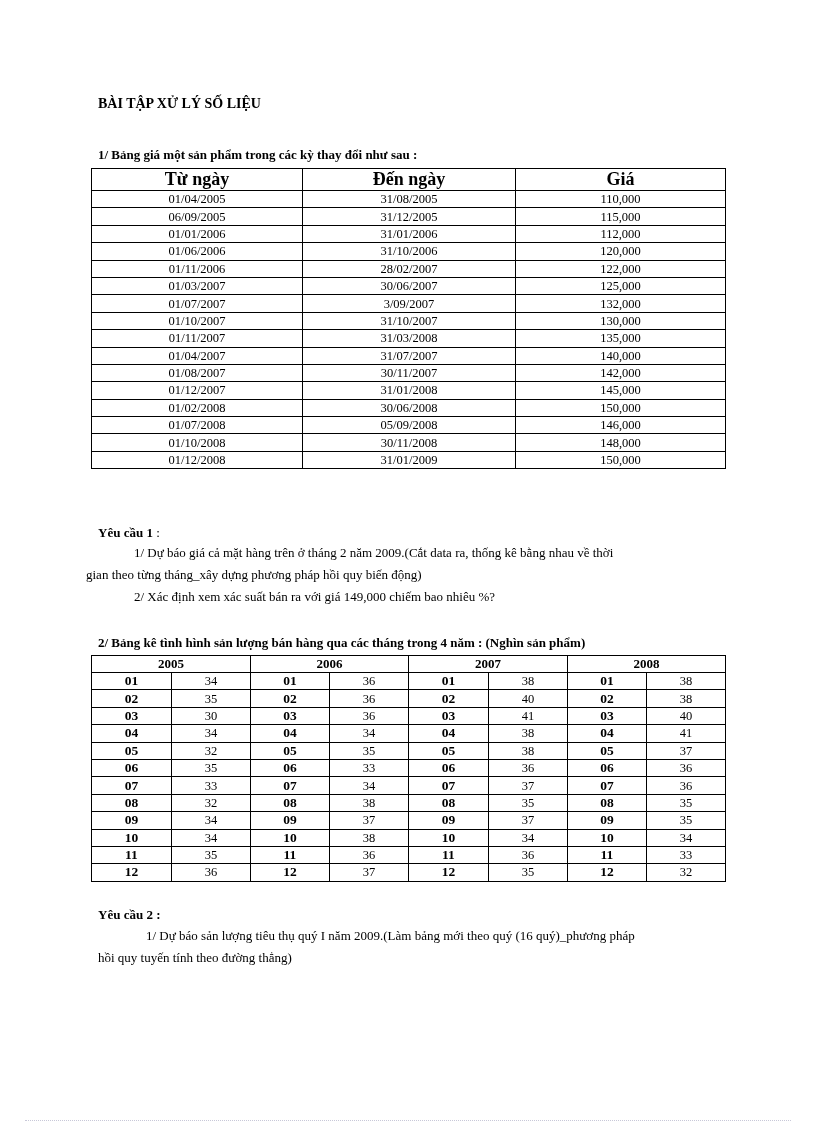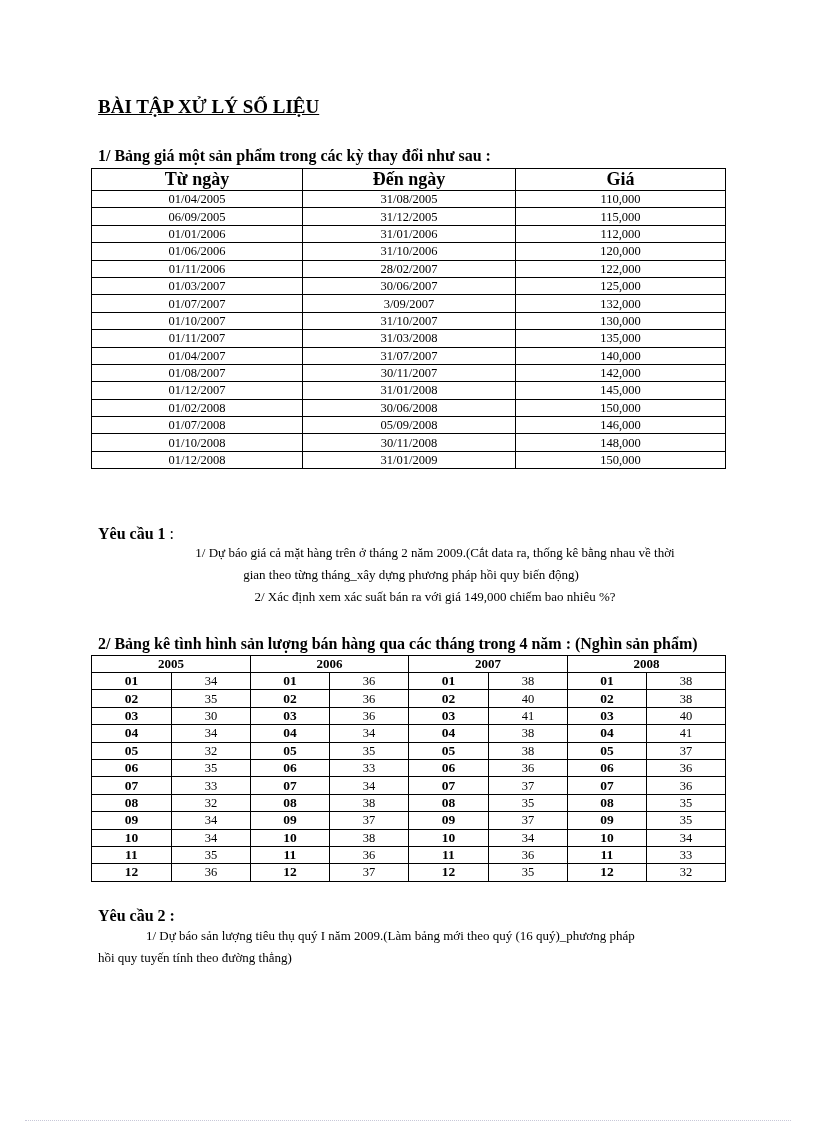--- a/index.html
+++ b/index.html
@@ -1,20 +1,20 @@
 <!DOCTYPE html>
 <html><head>
 <meta charset="utf-8">
 <style>
   html, body { margin: 0; padding: 0; background: #ffffff; }
   body { width: 816px; height: 1123px; position: relative; overflow: hidden;
          font-family: "Liberation Serif", "DejaVu Serif", serif; color: #000; }
   .abs { position: absolute; }
-  .title { left: 98px; top: 96px; font-size: 19px; font-weight: bold; white-space: nowrap; text-decoration: underline; }
-  .heading { font-size: 16px; font-weight: bold; white-space: nowrap; }
+  .title { left: 98px; top: 96px; font-size: 14px; font-weight: bold; white-space: nowrap; }
+  .heading { font-size: 13px; font-weight: bold; white-space: nowrap; }
   .para { font-size: 13px; line-height: 22px; }
   .indent { display: inline-block; width: 48px; }
 
   table { border-collapse: collapse; table-layout: fixed; font-size: 12.5px; }
   td, th { border: 1px solid #000; padding: 0; text-align: center; vertical-align: middle; overflow: hidden; white-space: nowrap; }
 
   #t1 { left: 91px; top: 168px; width: 634px; }
   #t1 th { font-weight: bold; height: 16.5px; font-size: 18px; }
   #t1 td { height: 16.4px; line-height: 16px; }
 
@@ -124,21 +124,21 @@
       <tr>
         <td>01/12/2008</td>
         <td>31/01/2009</td>
         <td>150,000</td>
       </tr>
     </tbody>
 </table>
 
 <div class="abs heading" style="left:98px; top:525px;"><span>Yêu cầu 1</span><span style="font-weight:normal"> :</span></div>
 
-<div class="abs para" style="left:96px; top:542px; width:630px;text-align:center;">
+<div class="abs para" style="left:86px; top:542px; width:630px;">
   <div style="white-space:nowrap"><span class="indent"></span><span>1/ Dự báo giá cả mặt hàng trên ở tháng 2 năm 2009.(Cắt data ra, thống kê bằng nhau về thời</span></div>
   <div style="white-space:nowrap"><span>gian theo từng tháng_xây dựng phương pháp hồi  quy biến động)</span></div>
   <div style="white-space:nowrap"><span class="indent"></span><span>2/ Xác định xem xác suất bán ra với giá  149,000  chiếm bao nhiêu %?</span></div>
 </div>
 
 <div class="abs heading" style="left:98px; top:635px;">2/ Bảng kê tình hình sản lượng bán hàng qua các tháng trong 4 năm : (Nghìn sản phẩm)</div>
 
 <table id="t2" class="abs">
   <colgroup>
     <col style="width:80px">

